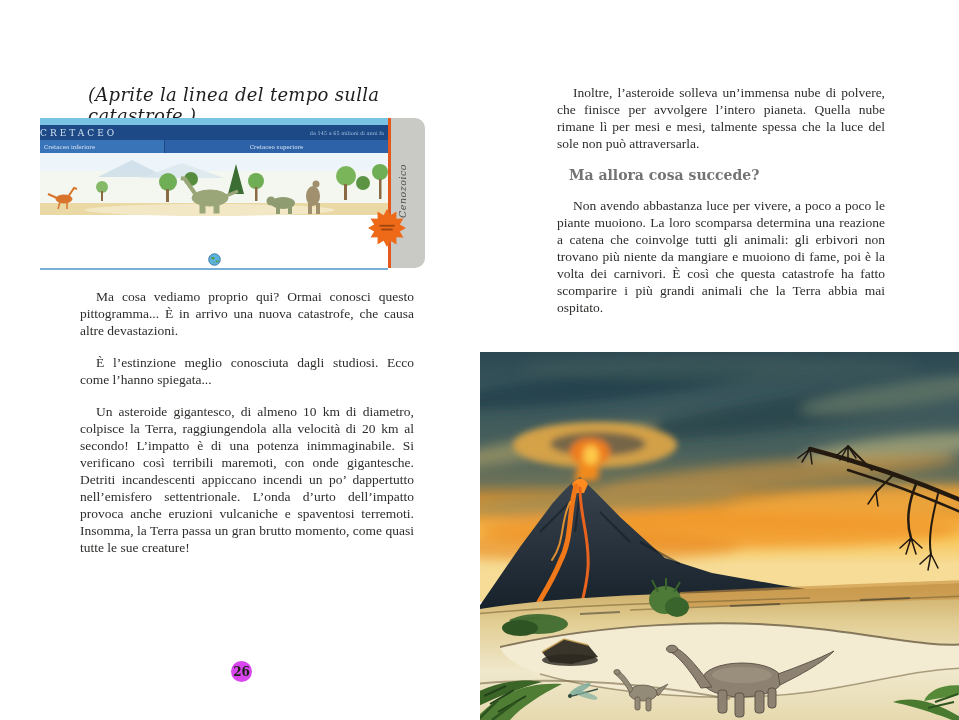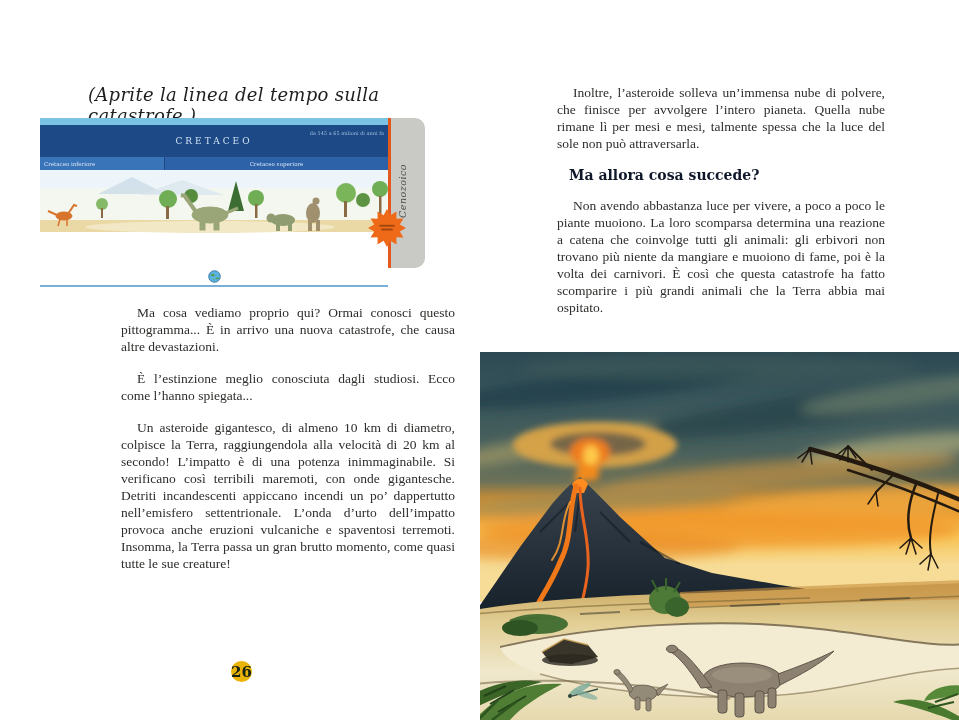--- a/index.html
+++ b/index.html
@@ -12,22 +12,22 @@
   .caption{
     position:absolute;left:88px;top:84px;width:300px;
     font-style:italic;font-size:18px;letter-spacing:.3px;color:#1e1e1e;
   }
   .timeline{
     position:absolute;left:40px;top:118px;width:348px;height:150px;
     box-sizing:border-box;
   }
   .tl-sky{height:7px;background:#7ac3e4;}
   .tl-header{
-    height:32px;background:#1d4a86;position:relative;
-    display:flex;align-items:center;justify-content:center;
+    height:15px;background:#1d4a86;position:relative;
+    display:flex;align-items:center;justify-content:flex-start;
     color:#cfe0f2;font-size:9px;letter-spacing:3px;
   }
   .tl-age{position:absolute;right:4px;top:5px;font-size:5px;letter-spacing:0;color:#9fbedd;}
   .tl-subrow{height:13px;display:flex;font-size:5.5px;color:#d9e6f6;}
   .tl-sub-left{width:125px;background:#3a74b8;display:flex;align-items:center;padding-left:4px;box-sizing:border-box;border-right:1px solid #1d4a86;}
   .tl-sub-right{flex:1;background:#2d62a8;display:flex;align-items:center;justify-content:center;}
   .tl-art{height:98px;position:relative;}
   .tl-art svg{position:absolute;inset:0;}
   .tl-foot{
     height:17px;background:#ffffff;border-bottom:2px solid #7ab0d8;
@@ -38,35 +38,35 @@
     position:absolute;left:391px;top:118px;width:34px;height:150px;
     background:#c9c9c6;border-radius:0 10px 10px 0;
   }
   .cz-label{
     position:absolute;left:6px;top:38px;width:22px;height:70px;
     writing-mode:vertical-rl;transform:rotate(180deg);
     font-style:italic;font-size:9.5px;color:#4a4a48;letter-spacing:.5px;
     text-align:center;
   }
   .starburst{position:absolute;left:368px;top:209px;width:38px;height:38px;}
-  .lp-text{position:absolute;left:80px;top:304px;width:334px;margin-left:41px;}
+  .lp-text{position:absolute;left:80px;top:288px;width:334px;}
   .lp-text p,.rp-text p{
     margin:0 0 15px 0;font-size:13.5px;line-height:17px;
     text-align:justify;text-indent:16px;font-family:Liberation Serif, serif;
   }
   .pagenum{
     position:absolute;left:231px;top:661px;width:21px;height:21px;border-radius:50%;
-    background:#eab308;color:#17230f;font-size:15px;font-weight:bold;
+    background:#d946ef;color:#17230f;font-size:12px;font-weight:bold;
     display:flex;align-items:center;justify-content:center;
   }
   
   .rp-text{position:absolute;left:557px;top:84px;width:328px;}
   .rp-heading{
     margin:0 0 14px 0;padding-left:12px;
-    font-size:14px;font-weight:bold;color:#0f172a;
+    font-size:14px;font-weight:bold;color:#737373;
   }
   .illus{position:absolute;left:480px;top:352px;width:479px;height:368px;}
   .illus svg{position:absolute;inset:0;}
 </style>
 </head>
 <body>
 
 
 
 

